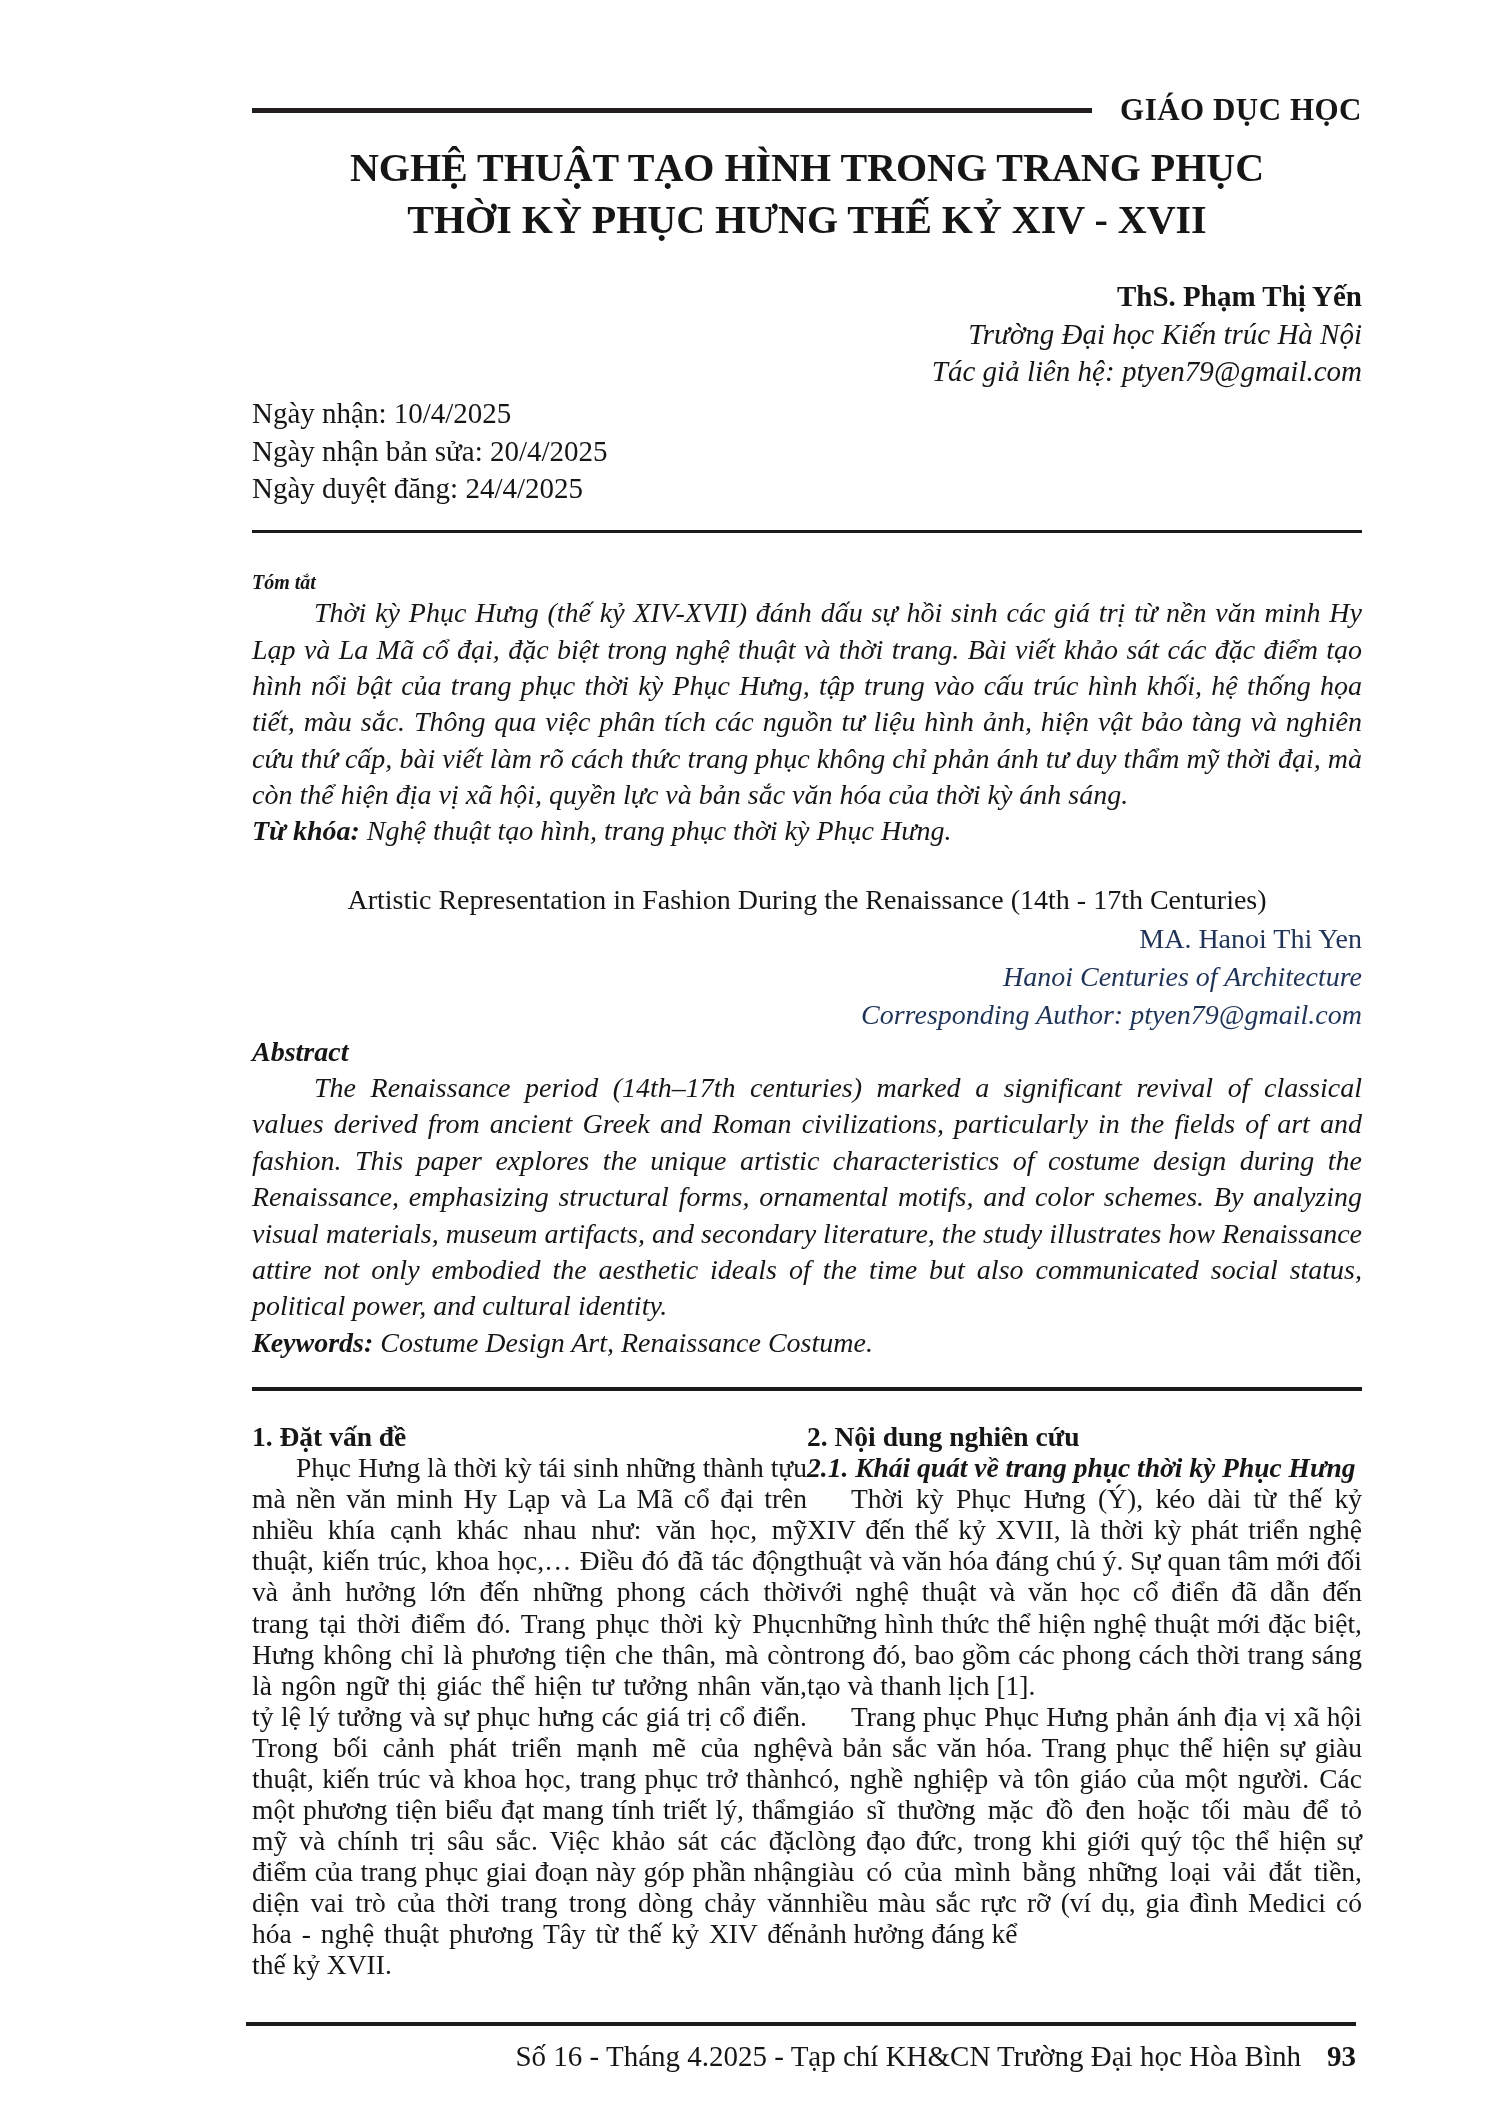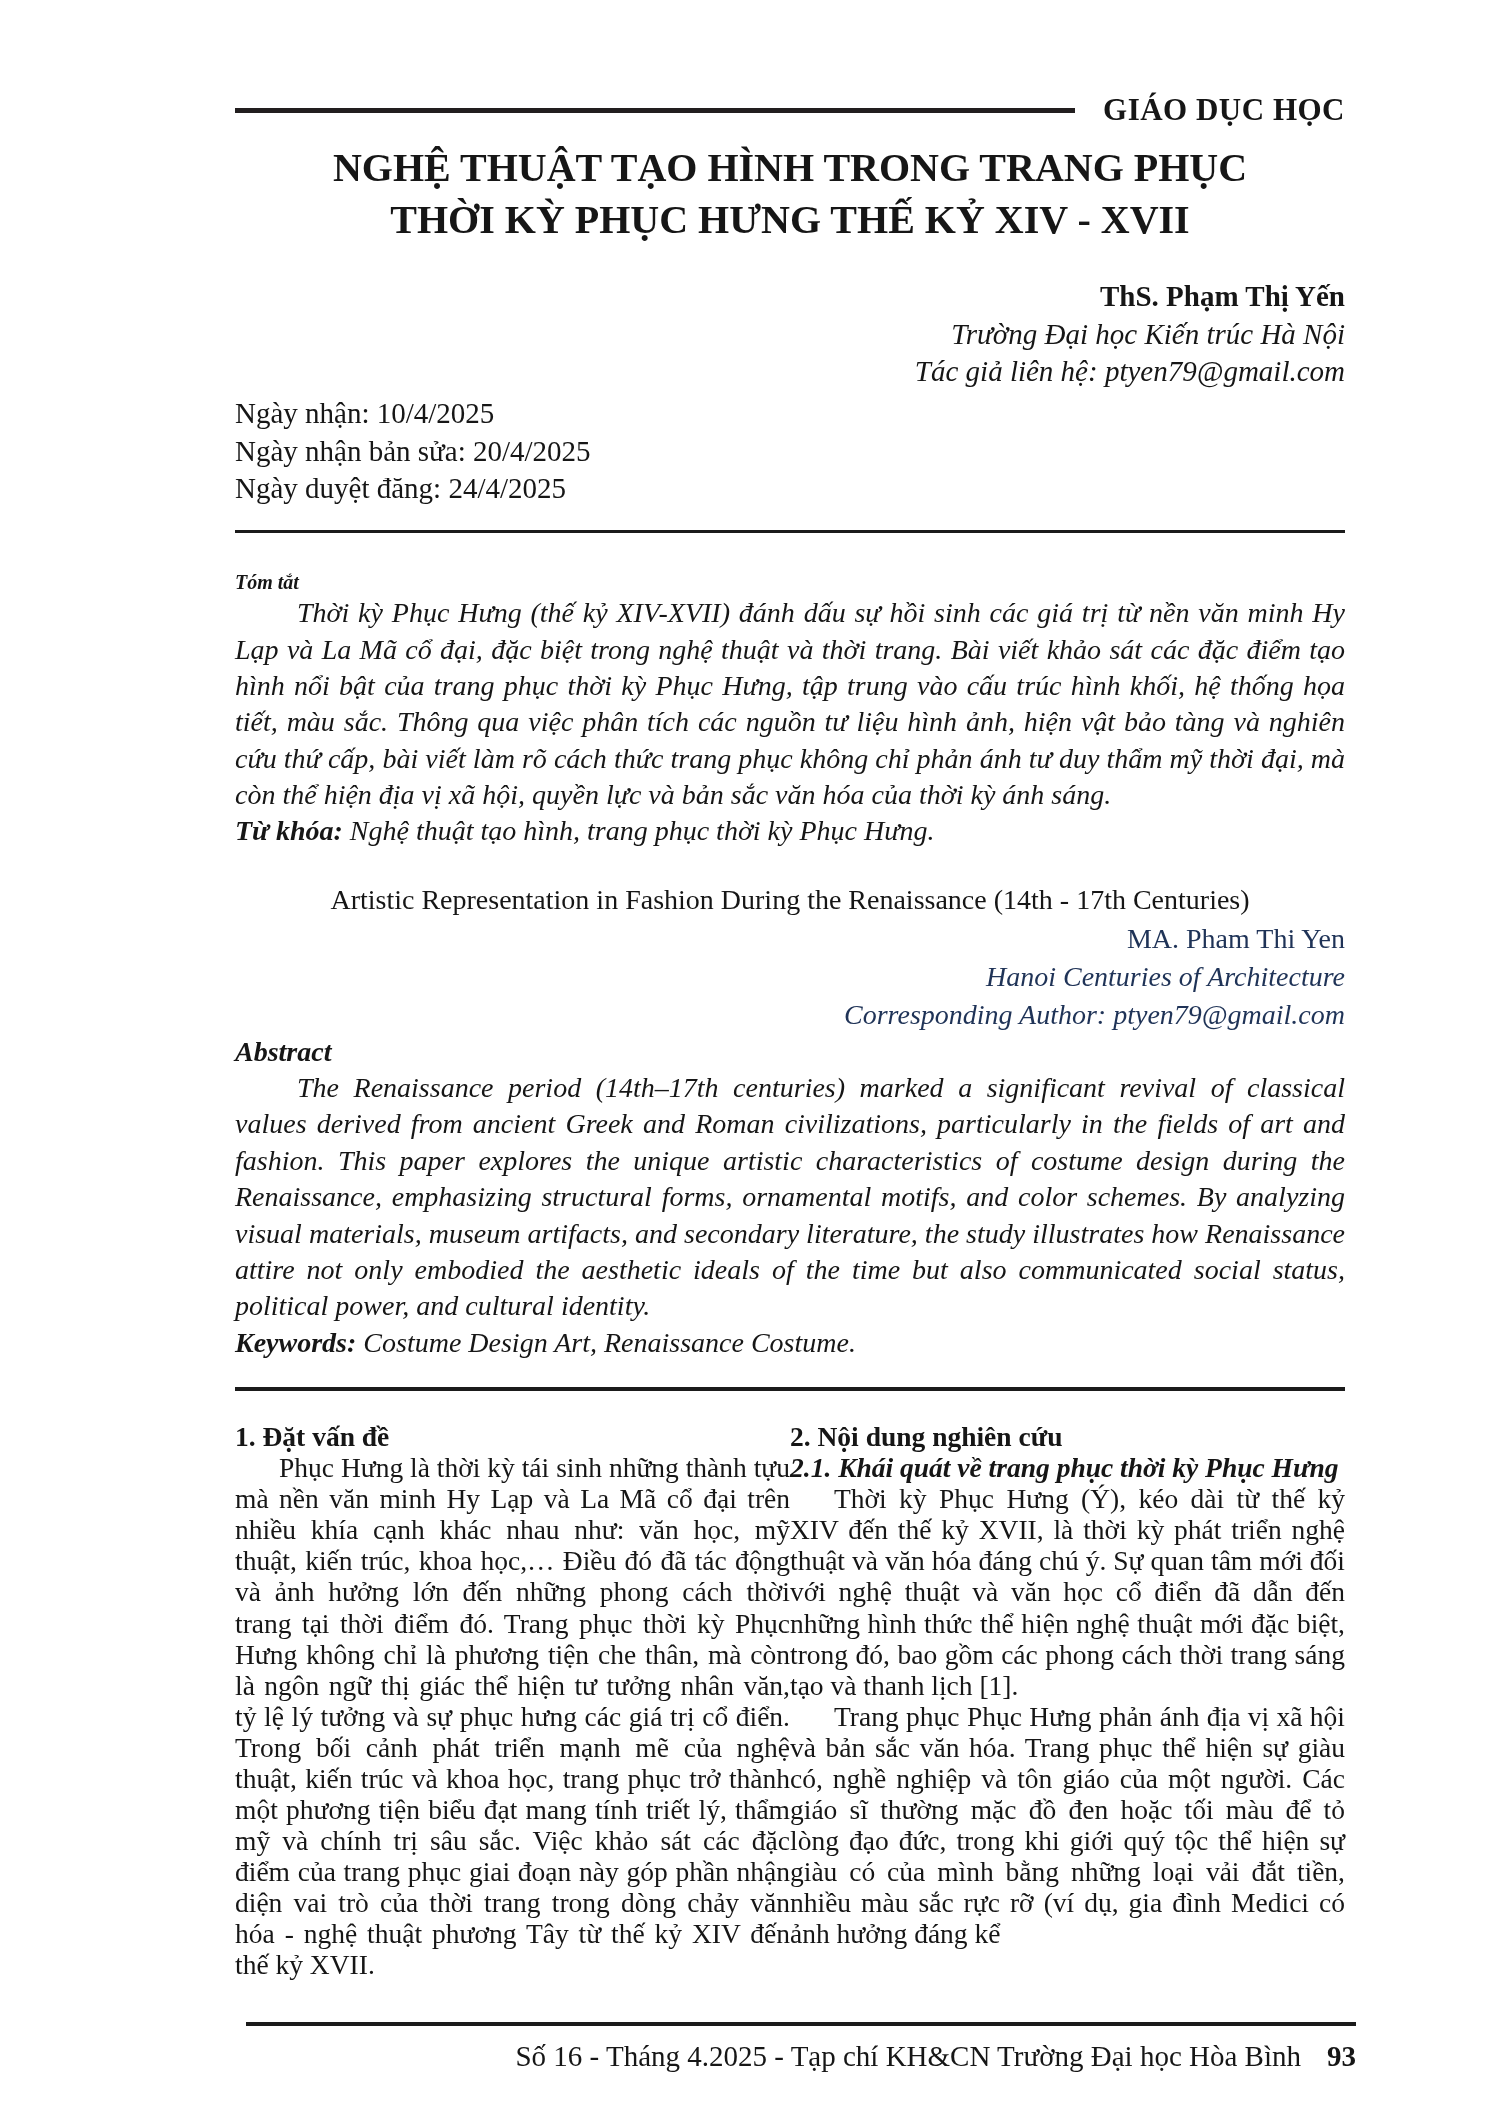--- a/index.html
+++ b/index.html
@@ -2,21 +2,21 @@
 <html><head>
 <meta charset="utf-8">
 <style>
   * { margin:0; padding:0; box-sizing:border-box; }
   html,body { background:#ffffff; }
   .page {
     position:relative; width:1497px; height:2126px; background:#ffffff;
     color:#161616; font-family:"Liberation Serif","DejaVu Serif",serif;
     overflow:hidden; margin:0 auto;
   }
-  .content { position:absolute; left:235px; top:0; width:1110px; }
+  .content { position:absolute; left:252px; top:0; width:1110px; }
 
   
   .header-row { display:flex; align-items:center; margin-top:92px; }
   .header-line { flex:0 0 840px; height:5px; background:#221e1f; }
   .header-cat { flex:1; text-align:right; font-weight:bold; font-size:31px; letter-spacing:0.5px; white-space:nowrap; }
 
   
   .title { margin-top:14px; text-align:center; font-weight:bold; font-size:40px; line-height:1.3; }
 
   
@@ -83,21 +83,21 @@
 
     <hr class="rule-thin">
 
     <div class="abs-head">Tóm tắt</div>
     <div class="abs-body">Thời kỳ Phục Hưng (thế kỷ XIV-XVII) đánh dấu sự hồi sinh các giá trị từ nền văn minh Hy Lạp và La Mã cổ đại, đặc biệt trong nghệ thuật và thời trang. Bài viết khảo sát các đặc điểm tạo hình nổi bật của trang phục thời kỳ Phục Hưng, tập trung vào cấu trúc hình khối, hệ thống họa tiết, màu sắc. Thông qua việc phân tích các nguồn tư liệu hình ảnh, hiện vật bảo tàng và nghiên cứu thứ cấp, bài viết làm rõ cách thức trang phục không chỉ phản ánh tư duy thẩm mỹ thời đại, mà còn thể hiện địa vị xã hội, quyền lực và bản sắc văn hóa của thời kỳ ánh sáng.</div>
     <div class="kw-line"><span class="kw-label">Từ khóa:</span><span> Nghệ thuật tạo hình, trang phục thời kỳ Phục Hưng.</span></div>
 
     <div class="en-title">Artistic Representation in Fashion During the Renaissance (14th - 17th Centuries)</div>
 
     <div class="en-author" id="en-author" style="color: rgb(31, 51, 87);">
-      <div>MA. Pham Thi Yen</div>
+      <div>MA. Hanoi Thi Yen</div>
       <div class="it">Hanoi Centuries of Architecture</div>
       <div class="it">Corresponding Author: ptyen79@gmail.com</div>
     </div>
 
     <div class="abs-head-en">Abstract</div>
     <div class="abs-body">The Renaissance period (14th–17th centuries) marked a significant revival of classical values derived from ancient Greek and Roman civilizations, particularly in the fields of art and fashion. This paper explores the unique artistic characteristics of costume design during the Renaissance, emphasizing structural forms, ornamental motifs, and color schemes. By analyzing visual materials, museum artifacts, and secondary literature, the study illustrates how Renaissance attire not only embodied the aesthetic ideals of the time but also communicated social status, political power, and cultural identity.</div>
     <div class="kw-line"><span class="kw-label">Keywords:</span><span> Costume Design Art, Renaissance Costume.</span></div>
 
     <hr class="rule-mid">
 

